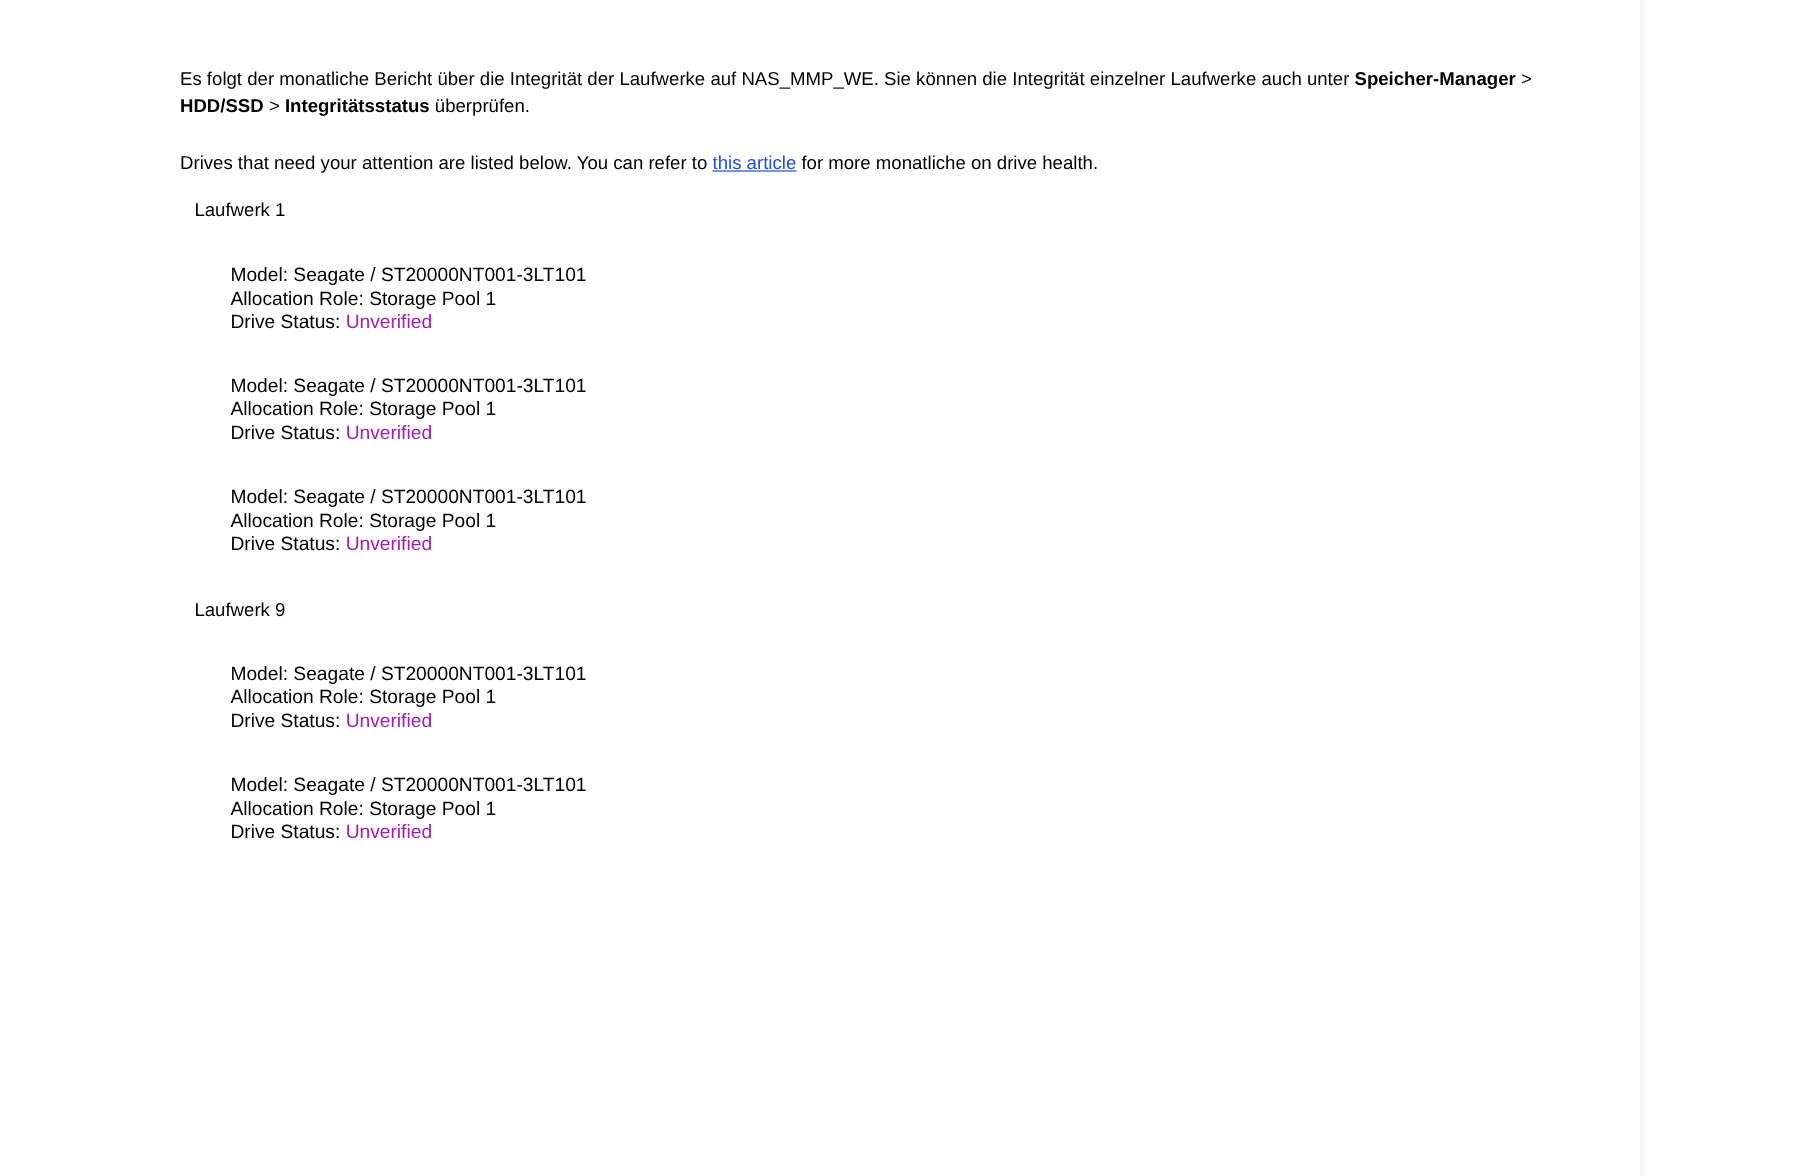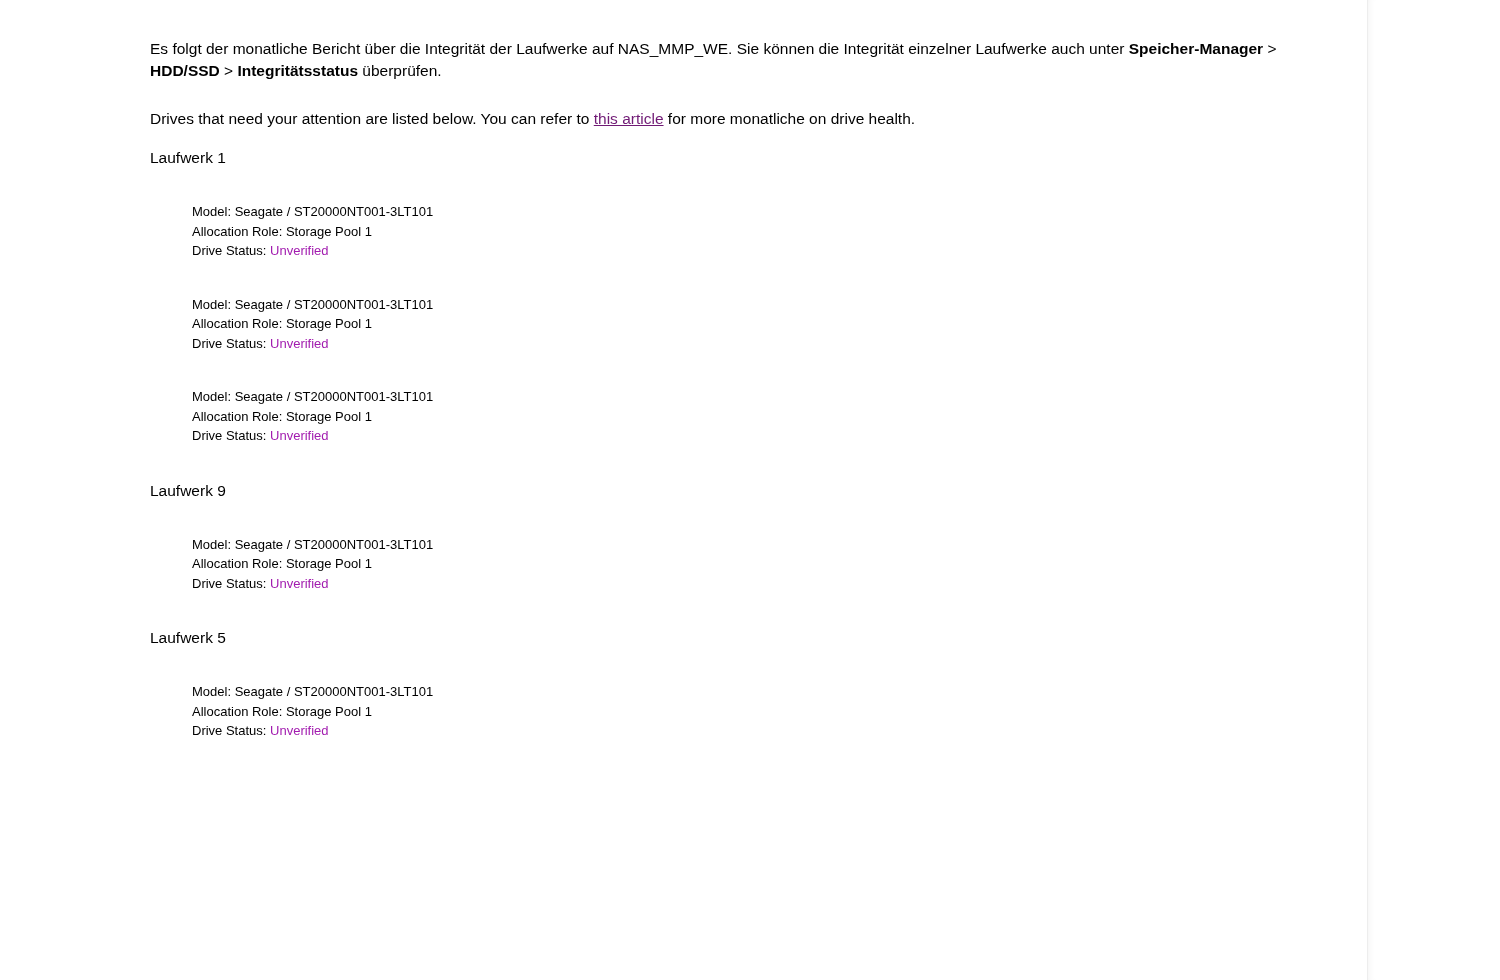--- a/index.html
+++ b/index.html
@@ -30,48 +30,48 @@
     top: 0;
     width: 132px;
     height: 980px;
     background: #ffffff;
     border-left: 1px solid #ededed;
     box-shadow: inset 6px 0 10px -8px rgba(0,0,0,0.10);
   }
   .content {
     position: absolute;
     left: 150px;
-    top: 38px;
+    top: 56px;
     width: 1165px;
   }
   .intro {
     font-size: 15.5px;
     line-height: 22px;
     margin: 0 0 0 0;
   }
   .intro b { font-weight: bold; }
   .second-para {
     font-size: 15.5px;
     line-height: 22px;
     margin: 26px 0 0 0;
   }
   .second-para a {
-    color: #701a75;
+    color: #1d4ed8;
   }
   .drive-block {
     margin-top: 26px;
   }
   .drive-title {
     font-size: 15.5px;
     line-height: 22px;
-    margin: 0;
+    margin: 12px;
   }
   .drive-details {
     margin: 33px 0 0 42px;
-    font-size: 13px;
+    font-size: 16px;
     line-height: 19.5px;
   }
   .detail-line {
     white-space: nowrap;
   }
   .status-value {
     color: #a21caf;
   }
   .footer {
     margin-top: 56px;
@@ -122,21 +122,20 @@
     <div class="drive-block rest">
       <p class="drive-title">Laufwerk 9</p>
       <div class="drive-details">
         <div class="detail-line"><span>Model: </span><span>Seagate / ST20000NT001-3LT101</span></div>
         <div class="detail-line"><span>Allocation Role: </span><span>Storage Pool 1</span></div>
         <div class="detail-line"><span>Drive Status: </span><span class="status-value">Unverified</span></div>
       </div>
     </div>
 
     <div class="drive-block rest">
-      <p class="drive-title">Laufwerk 5</p>
       <div class="drive-details">
         <div class="detail-line"><span>Model: </span><span>Seagate / ST20000NT001-3LT101</span></div>
         <div class="detail-line"><span>Allocation Role: </span><span>Storage Pool 1</span></div>
         <div class="detail-line"><span>Drive Status: </span><span class="status-value">Unverified</span></div>
       </div>
     </div>
 
 
   </div>
 </div>

